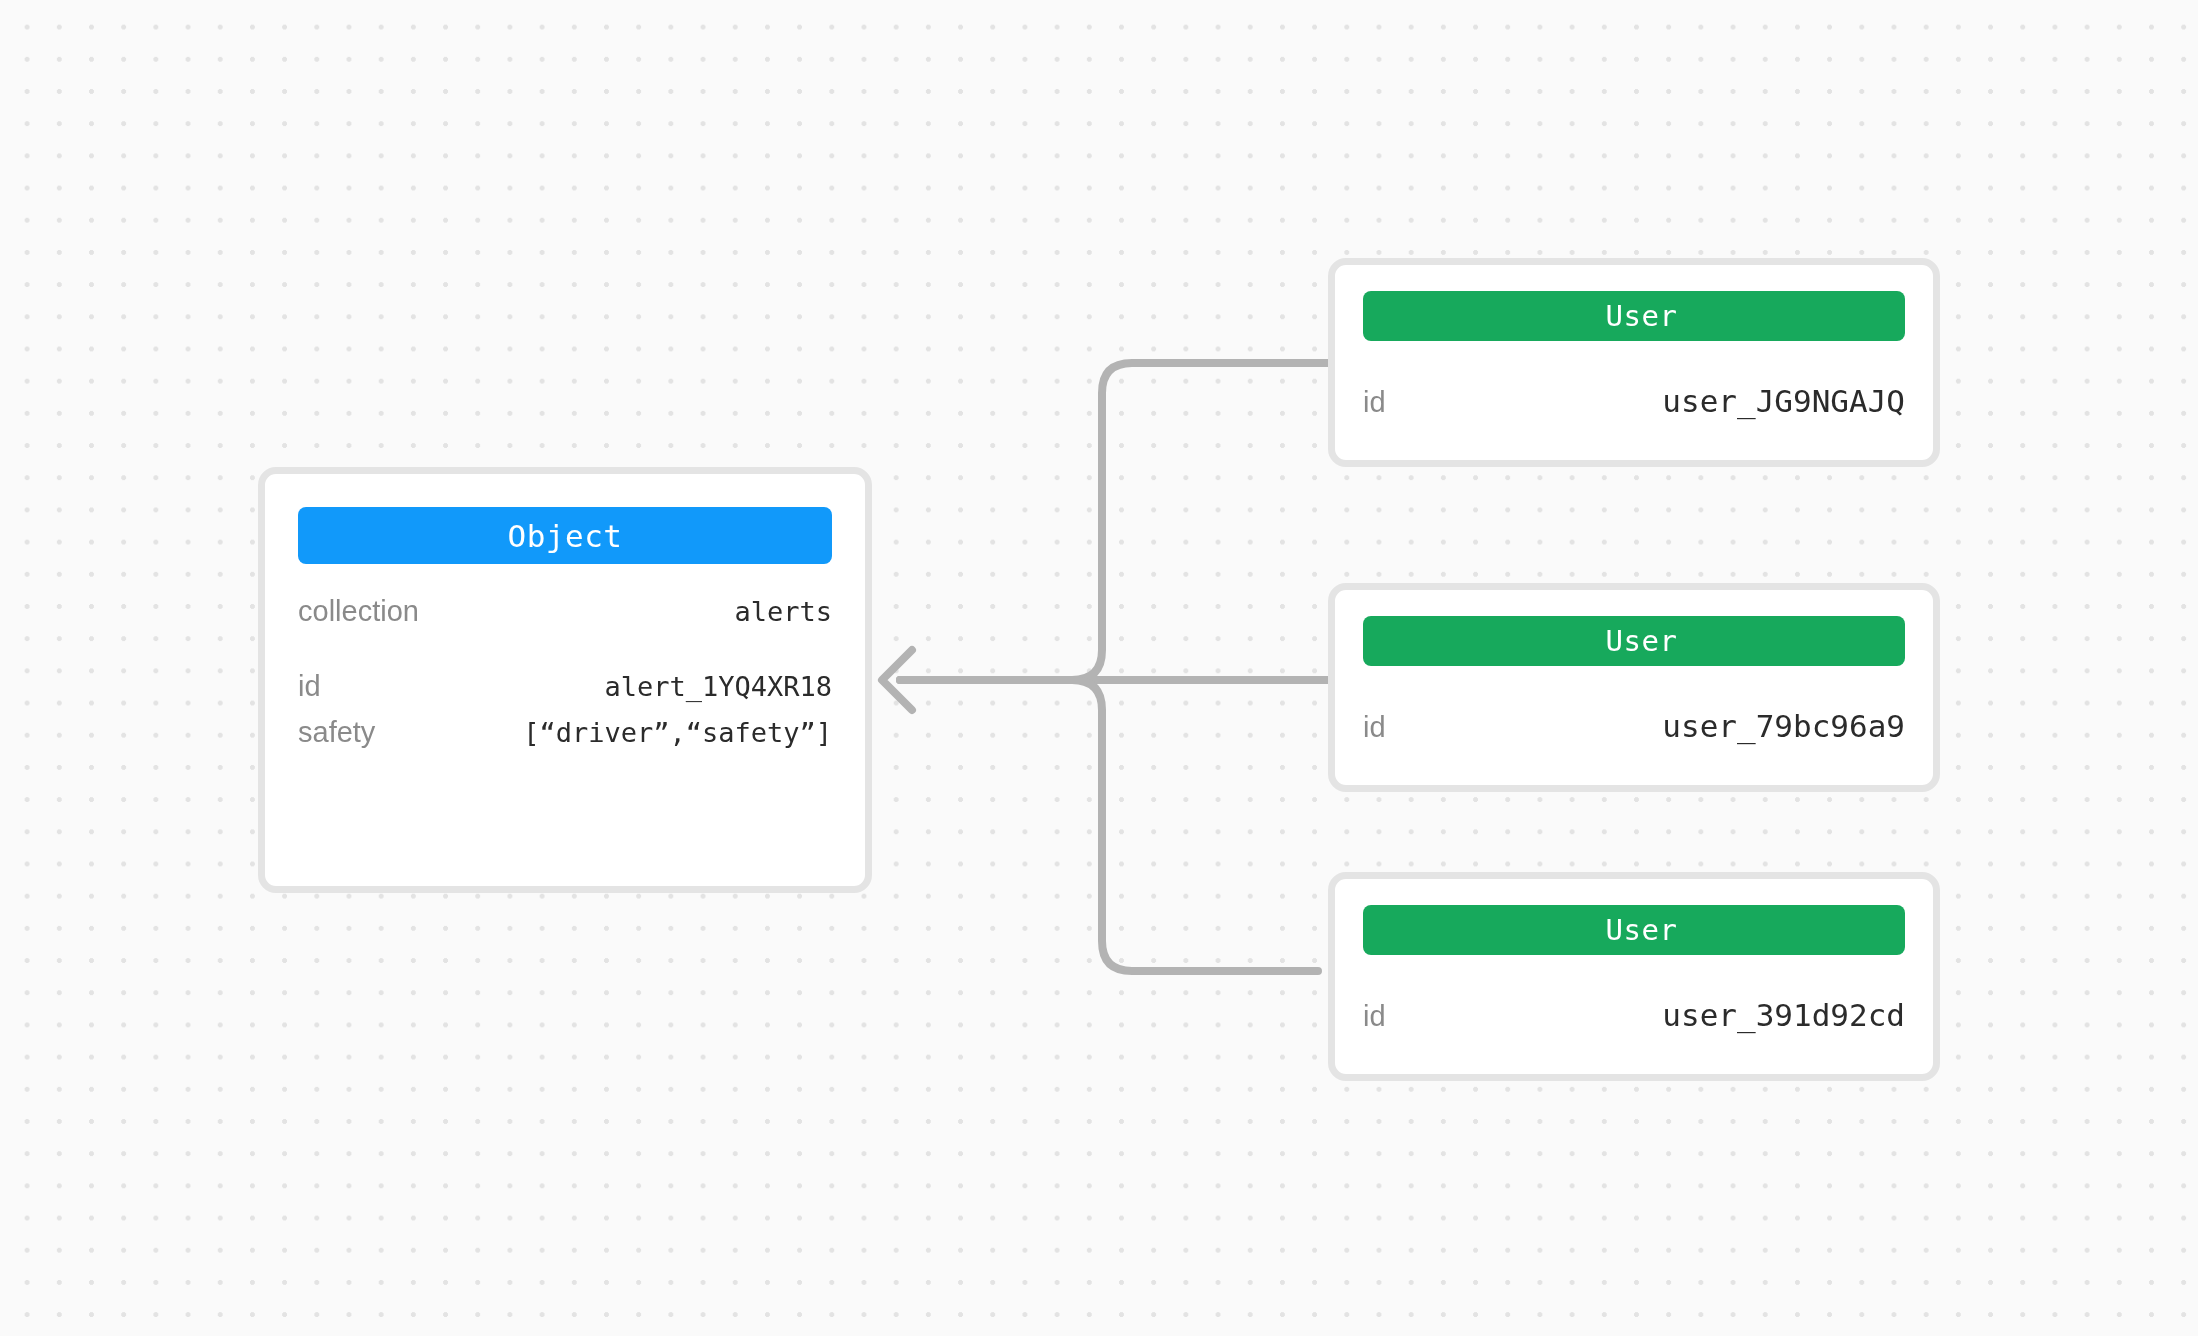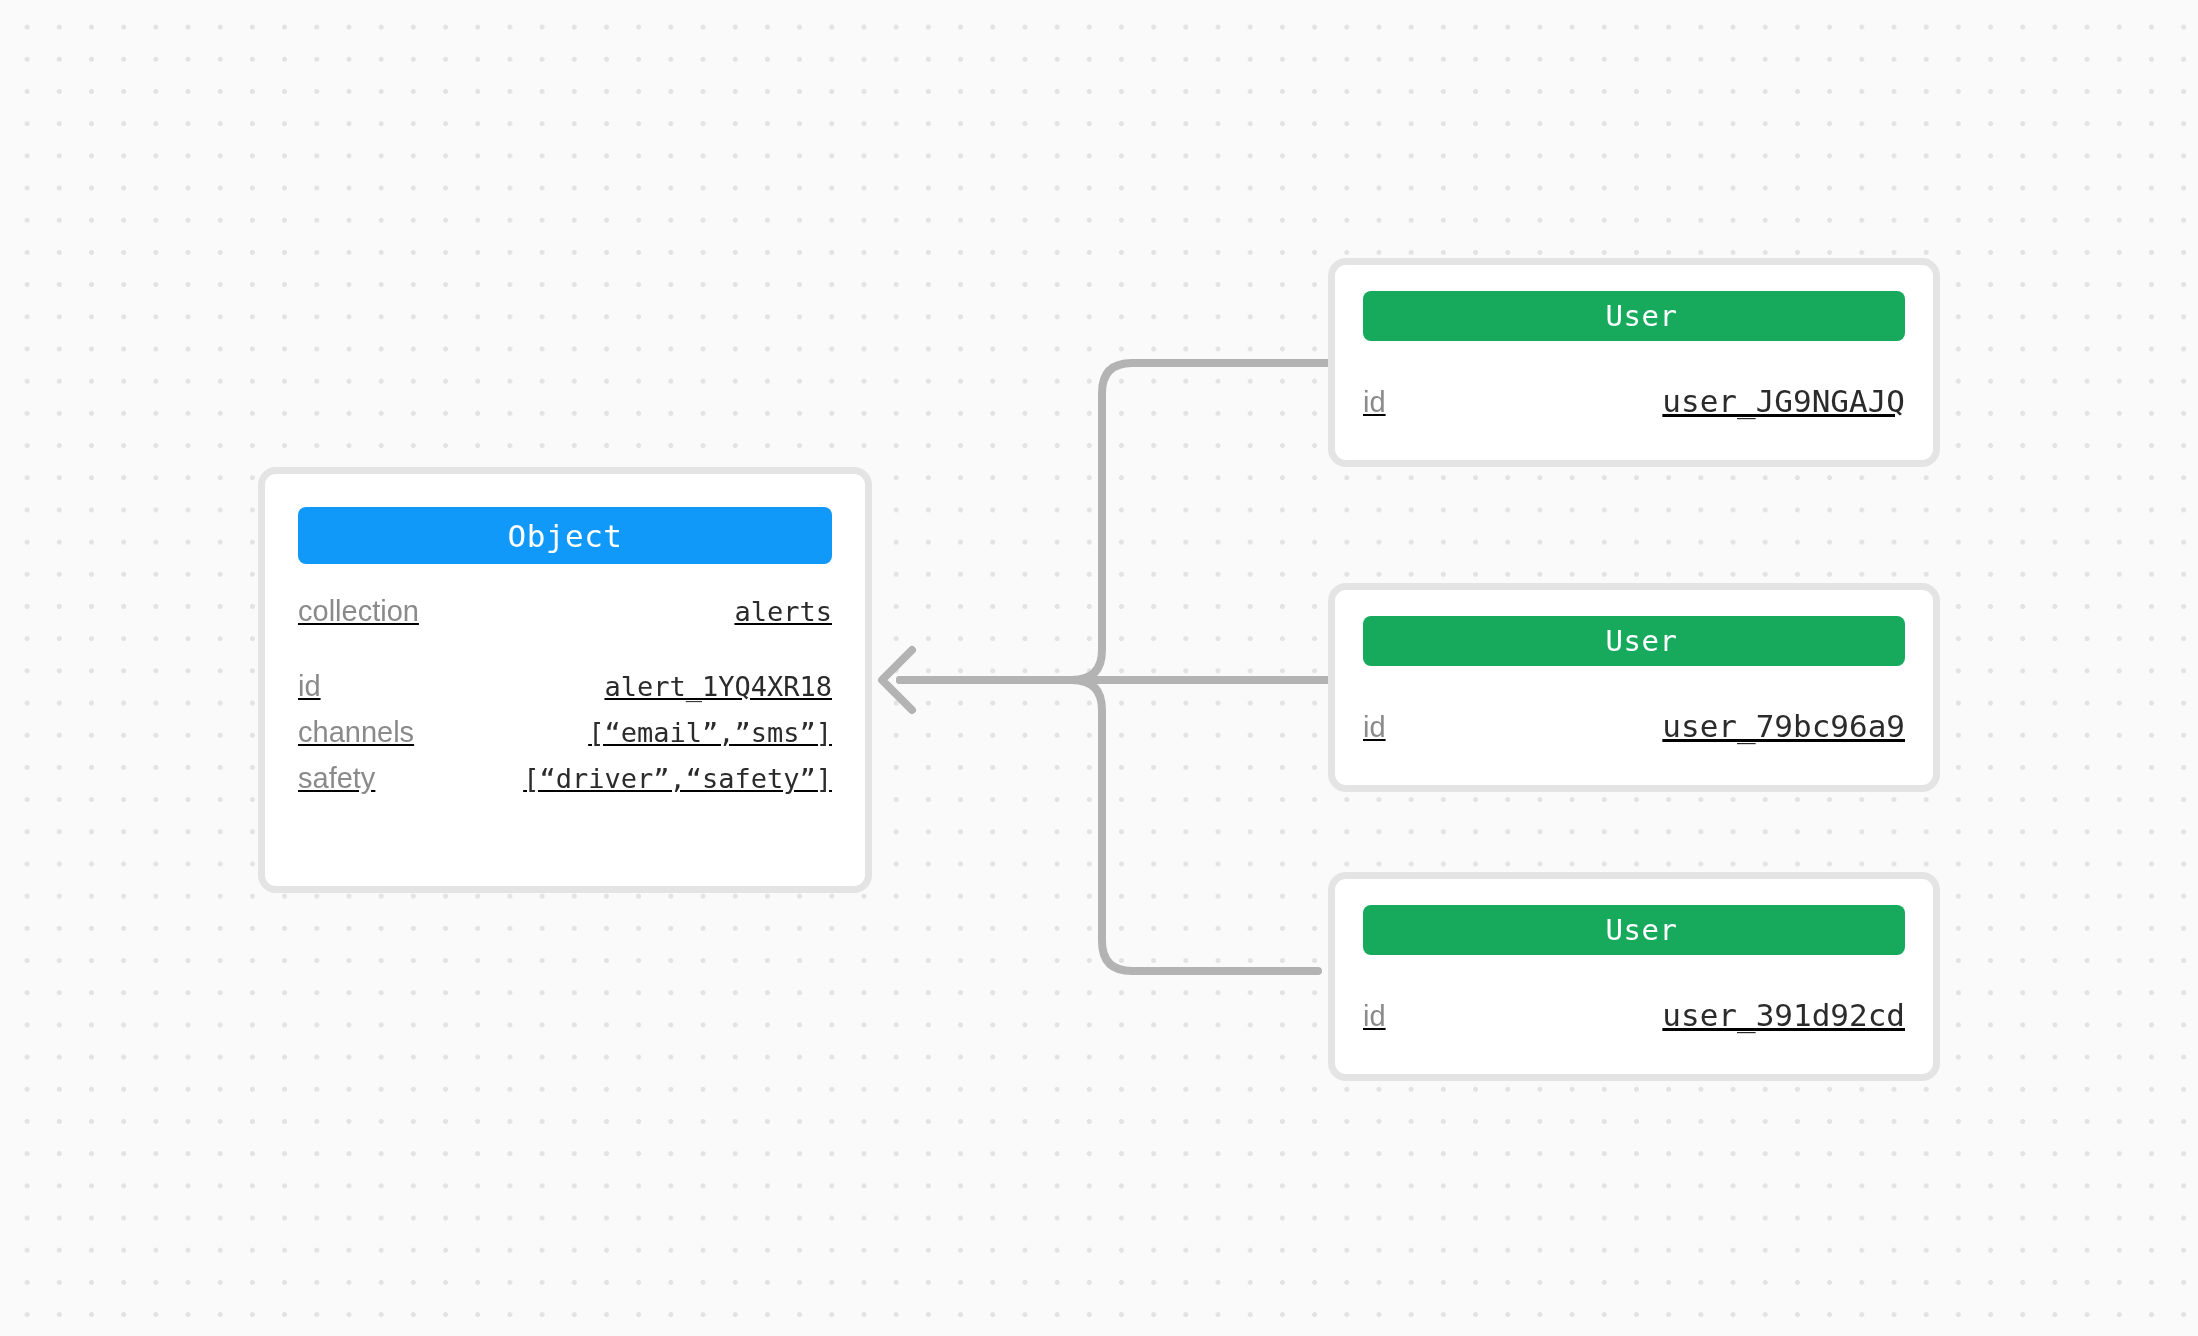--- a/index.html
+++ b/index.html
@@ -48,21 +48,20 @@
     display: flex;
     align-items: center;
     justify-content: center;
     letter-spacing: 0.5px;
   }
 
   .node-body {
     flex: 1;
     display: flex;
     flex-direction: column;
-    text-decoration: underline;
   }
 
   .field-row {
     display: flex;
     align-items: baseline;
     justify-content: space-between;
   }
 
   .field-label {
     color: #8a8a8a;
@@ -154,24 +153,20 @@
           <span class="field-value">alerts</span>
         </div>
       </div>
 
       <div class="group-secondary">
         <div class="field-row">
           <span class="field-label">id</span>
           <span class="field-value">alert_1YQ4XR18</span>
         </div>
         <div class="field-row">
-          <span class="field-label">channels</span>
-          <span class="field-value">[“email”,”sms”]</span>
-        </div>
-        <div class="field-row">
           <span class="field-label">safety</span>
           <span class="field-value">[“driver”,“safety”]</span>
         </div>
       </div>
 
     </div>
   </div>
 
   <div class="node user-node" id="user-node-0">
     <div class="node-header">

